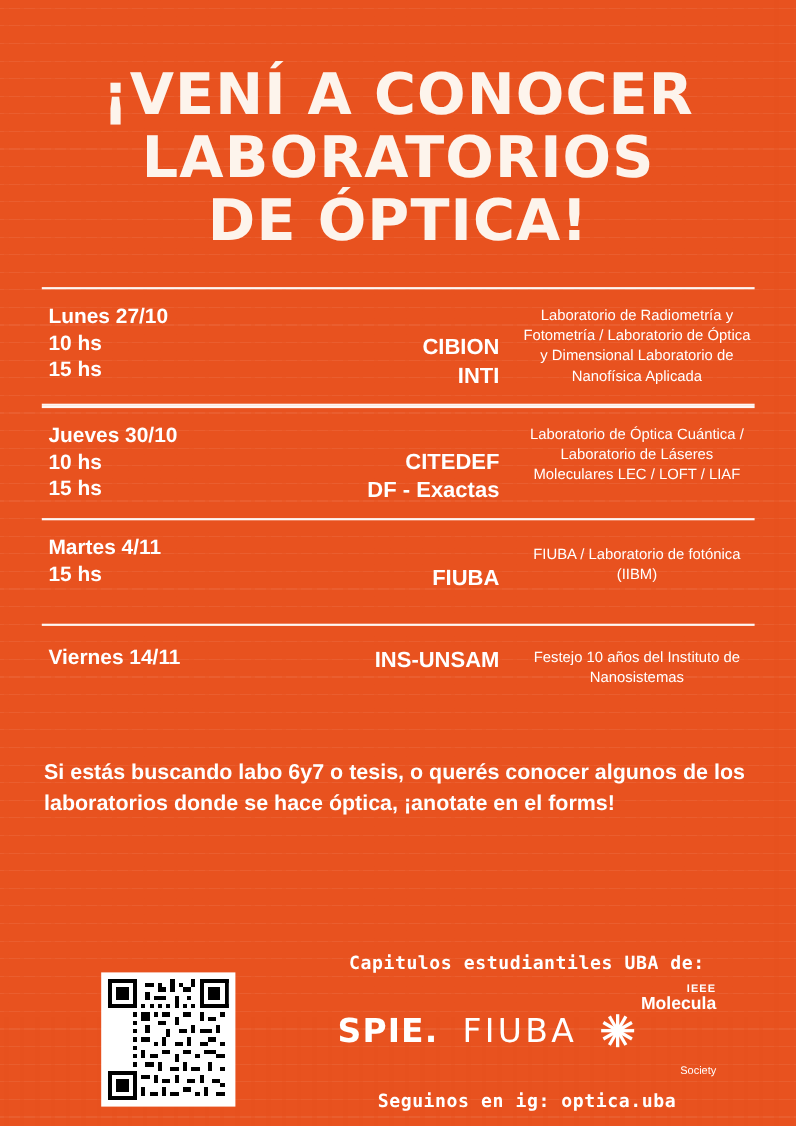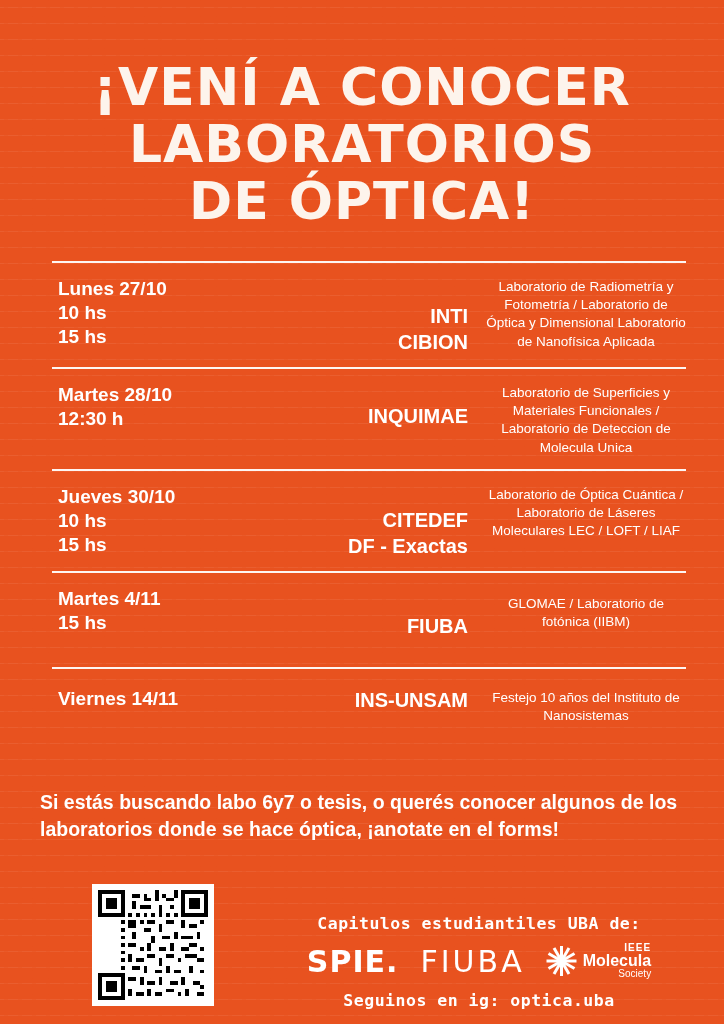--- a/index.html
+++ b/index.html
@@ -66,21 +66,21 @@
     letter-spacing: 1px;
     line-height: 0.98;
     text-transform: uppercase;
   }
   .title-line.l1 { font-size: 52px; }
   .title-line.l2 { font-size: 52px; margin-top: 6px; }
   .title-line.l3 { font-size: 52px; margin-top: 6px; }
 
   
   .schedule {
-    margin: 24px 38px 0 52px;
+    margin: 24px 38px 0 38px;
   }
   .rule {
     height: 2px;
     background: #ffffff;
     opacity: 0.95;
     margin: 0;
   }
   .row {
     display: flex;
     align-items: flex-start;
@@ -206,21 +206,21 @@
     background: #fff;
     transform-origin: 50% 0%;
     margin-left: -1.5px;
   }
   .ieee-text {
     text-align: right;
     line-height: 1.0;
   }
   .ieee-text .l1 { font-size: 10px; font-weight: bold; letter-spacing: 1px;}
   .ieee-text .l2 { font-size: 16px; font-weight: bold; }
-  .ieee-text .l3 { font-size: 10px; }
+  .ieee-text .l3 { font-size: 10px; margin-top: 48px; }
   .ig {
     font-family: "DejaVu Sans Mono", monospace;
     font-weight: bold;
     font-size: 16.5px;
     letter-spacing: 0.5px;
   }
 </style>
 </head>
 <body>
 
@@ -238,38 +238,28 @@
 
     <div class="rule"></div>
 
     <div class="row r1">
       <div class="col-date">
         <div>Lunes 27/10</div>
         <div>10 hs</div>
         <div>15 hs</div>
       </div>
       <div class="col-place">
+        <div>CIBION</div>
         <div>INTI</div>
-        <div>CIBION</div>
       </div>
       <div class="col-labs">Laboratorio de Radiometría y Fotometría / Laboratorio de Óptica y Dimensional Laboratorio de Nanofísica Aplicada</div>
     </div>
 
     <div class="rule"></div>
 
-    <div class="row r2">
-      <div class="col-date">
-        <div>Martes 28/10</div>
-        <div>12:30 h</div>
-      </div>
-      <div class="col-place">
-        <div>INQUIMAE</div>
-      </div>
-      <div class="col-labs">Laboratorio de Superficies y Materiales Funcionales / Laboratorio de Deteccion de Molecula Unica</div>
-    </div>
 
     <div class="rule"></div>
 
     <div class="row r3">
       <div class="col-date">
         <div>Jueves 30/10</div>
         <div>10 hs</div>
         <div>15 hs</div>
       </div>
       <div class="col-place">
@@ -282,21 +272,21 @@
     <div class="rule"></div>
 
     <div class="row r4">
       <div class="col-date">
         <div>Martes 4/11</div>
         <div>15 hs</div>
       </div>
       <div class="col-place">
         <div>FIUBA</div>
       </div>
-      <div class="col-labs">GLOMAE / Laboratorio de fotónica (IIBM)</div>
+      <div class="col-labs">FIUBA / Laboratorio de fotónica (IIBM)</div>
     </div>
 
     <div class="rule"></div>
 
     <div class="row r5">
       <div class="col-date">
         <div>Viernes 14/11</div>
       </div>
       <div class="col-place">
         <div>INS-UNSAM</div>

